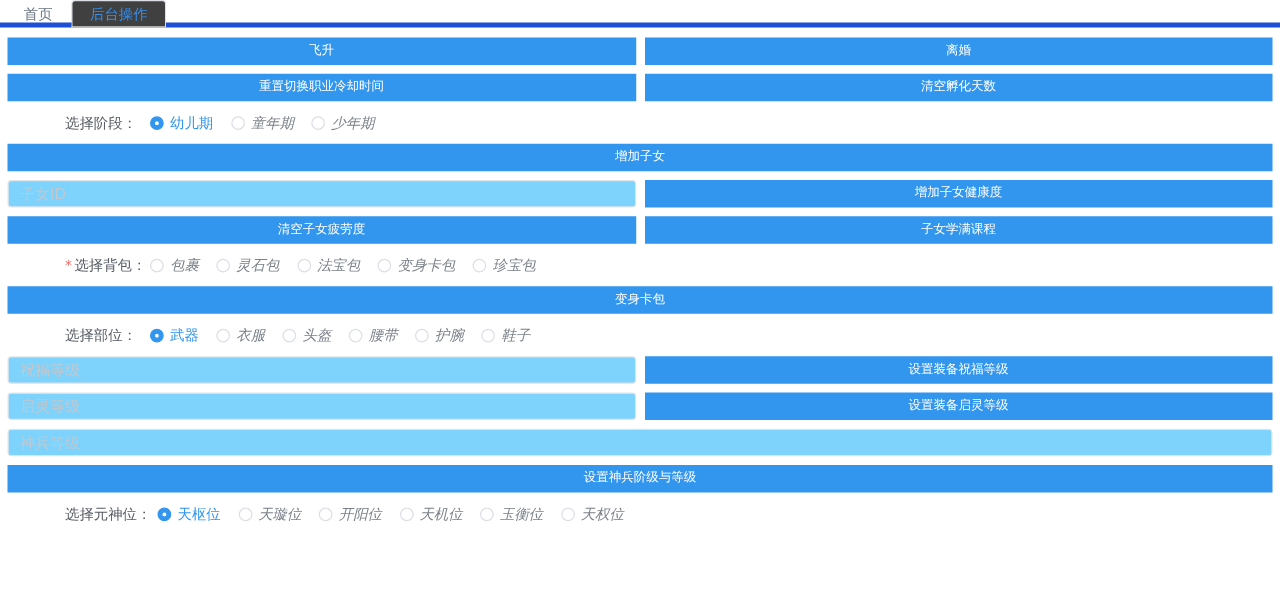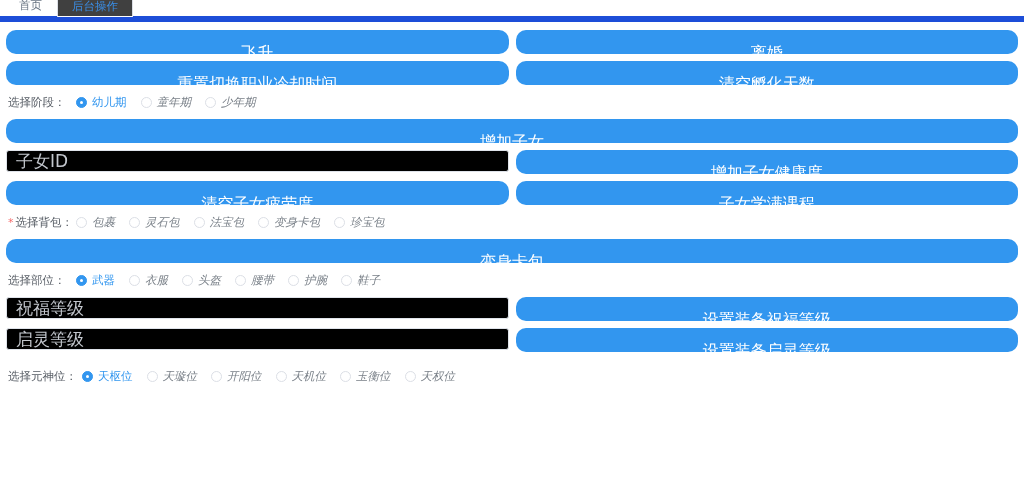--- a/index.html
+++ b/index.html
@@ -10,23 +10,23 @@
     font-family: "DejaVu Sans", "Liberation Sans", sans-serif;
     font-size: 12px;
     color: #444;
     overflow: hidden;
   }
   .page { width: 1024px; height: 490px; position: relative; }
 
   
   .tabbar {
     height: 22px;
-    border-bottom: 6px solid #1d4ed8;
+    border-bottom: 4px solid #1d4ed8;
     display: flex;
-    align-items: flex-end;
+    align-items: flex-start;
     padding-left: 4px;
   }
   .tab {
     height: 22px;
     line-height: 21px;
     padding: 0 14px;
     font-size: 11.5px;
     color: #6b7785;
     border: 1px solid transparent;
     border-bottom: none;
@@ -53,54 +53,55 @@
   }
   .col { flex: 1 1 0; min-width: 0; }
 
   .btn {
     display: block;
     width: 100%;
     height: 22px;
     line-height: 22px;
     background: #3296ef;
     color: #ffffff;
-    font-size: 16px;
+    font-size: 10px;
     text-align: center;
     border: none;
-    border-radius: 10px;
+    border-radius: 0;
     cursor: pointer;
     font-family: "DejaVu Sans", "Liberation Sans", sans-serif;
     white-space: nowrap;
     overflow: hidden;
-    padding: 12px;
+    padding: 0;
   }
 
   .field {
     display: block;
     width: 100%;
     height: 22px;
     line-height: 20px;
     border: 1px solid #dfe3ea;
     border-radius: 3px;
-    background: #000000;
+    background: #7dd3fc;
     color: #606266;
-    font-size: 17px;
+    font-size: 12px;
     padding: 0 9px;
     font-family: "DejaVu Sans", "Liberation Sans", sans-serif;
     outline: none;
   }
   .field::placeholder { color: #c3c7ce; }
 
   
   .radio-row {
     display: flex;
     align-items: center;
     height: 20px;
     margin-bottom: 7px;
     padding-left: 2px;
+    margin-left: 44px;
   }
   .radio-label {
     font-size: 11.5px;
     color: #555b63;
     width: 68px;
     flex: 0 0 68px;
     white-space: nowrap;
   }
   .req-star {
     color: #f56c6c;
@@ -289,22 +290,30 @@
     <div class="row">
       <div class="col">
         <input class="field" type="text" placeholder="启灵等级" style="">
       </div>
       <div class="col">
         <button class="btn">设置装备启灵等级</button>
       </div>
     </div>
 
     <div class="row">
-    </div>
-
+      <div class="col">
+        <input class="field" type="text" placeholder="神兵等级" style="">
+      </div>
+    </div>
+
+    <div class="row">
+      <div class="col" style="flex:1 1 100%">
+        <button class="btn">设置神兵阶级与等级</button>
+      </div>
+    </div>
 
     <div class="radio-row">
       <span class="radio-label" style="width:74px;flex:0 0 74px">选择元神位：</span>
       <div class="radio-group">
         <label class="radio-item checked">
           <span class="radio-mark"></span>
           <span class="radio-text">天枢位</span>
         </label>
         <label class="radio-item">
           <span class="radio-mark"></span>

